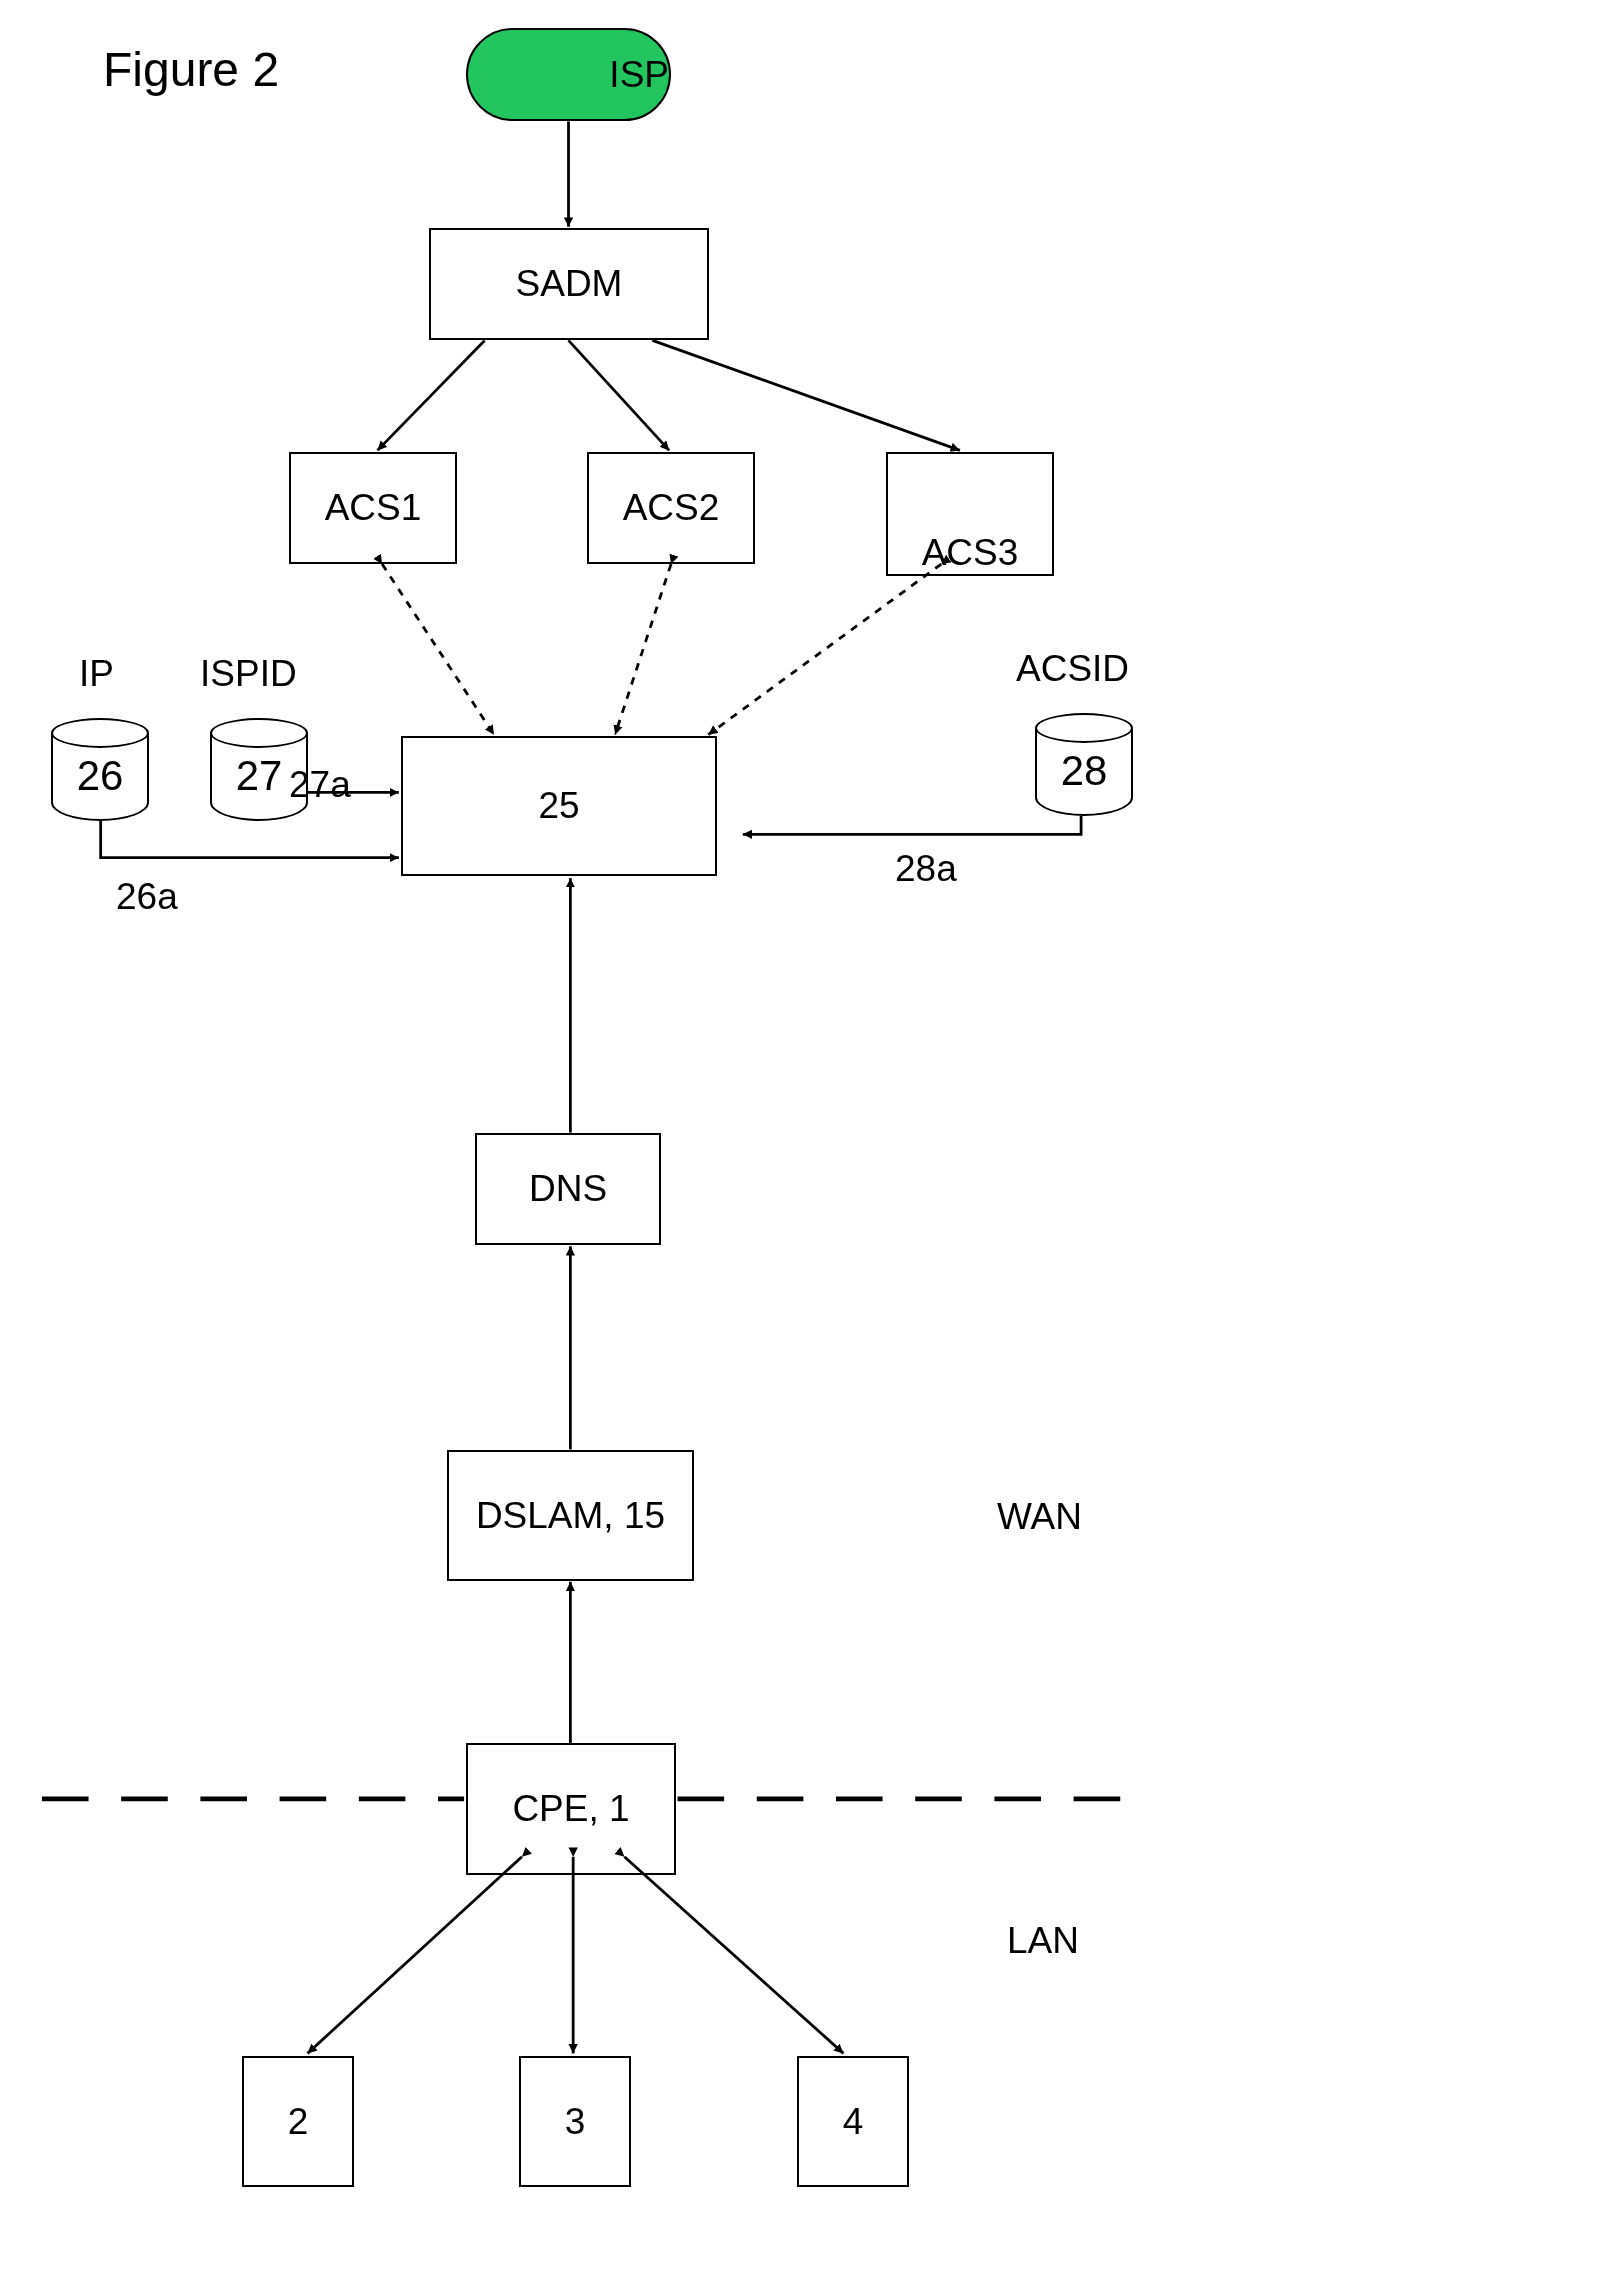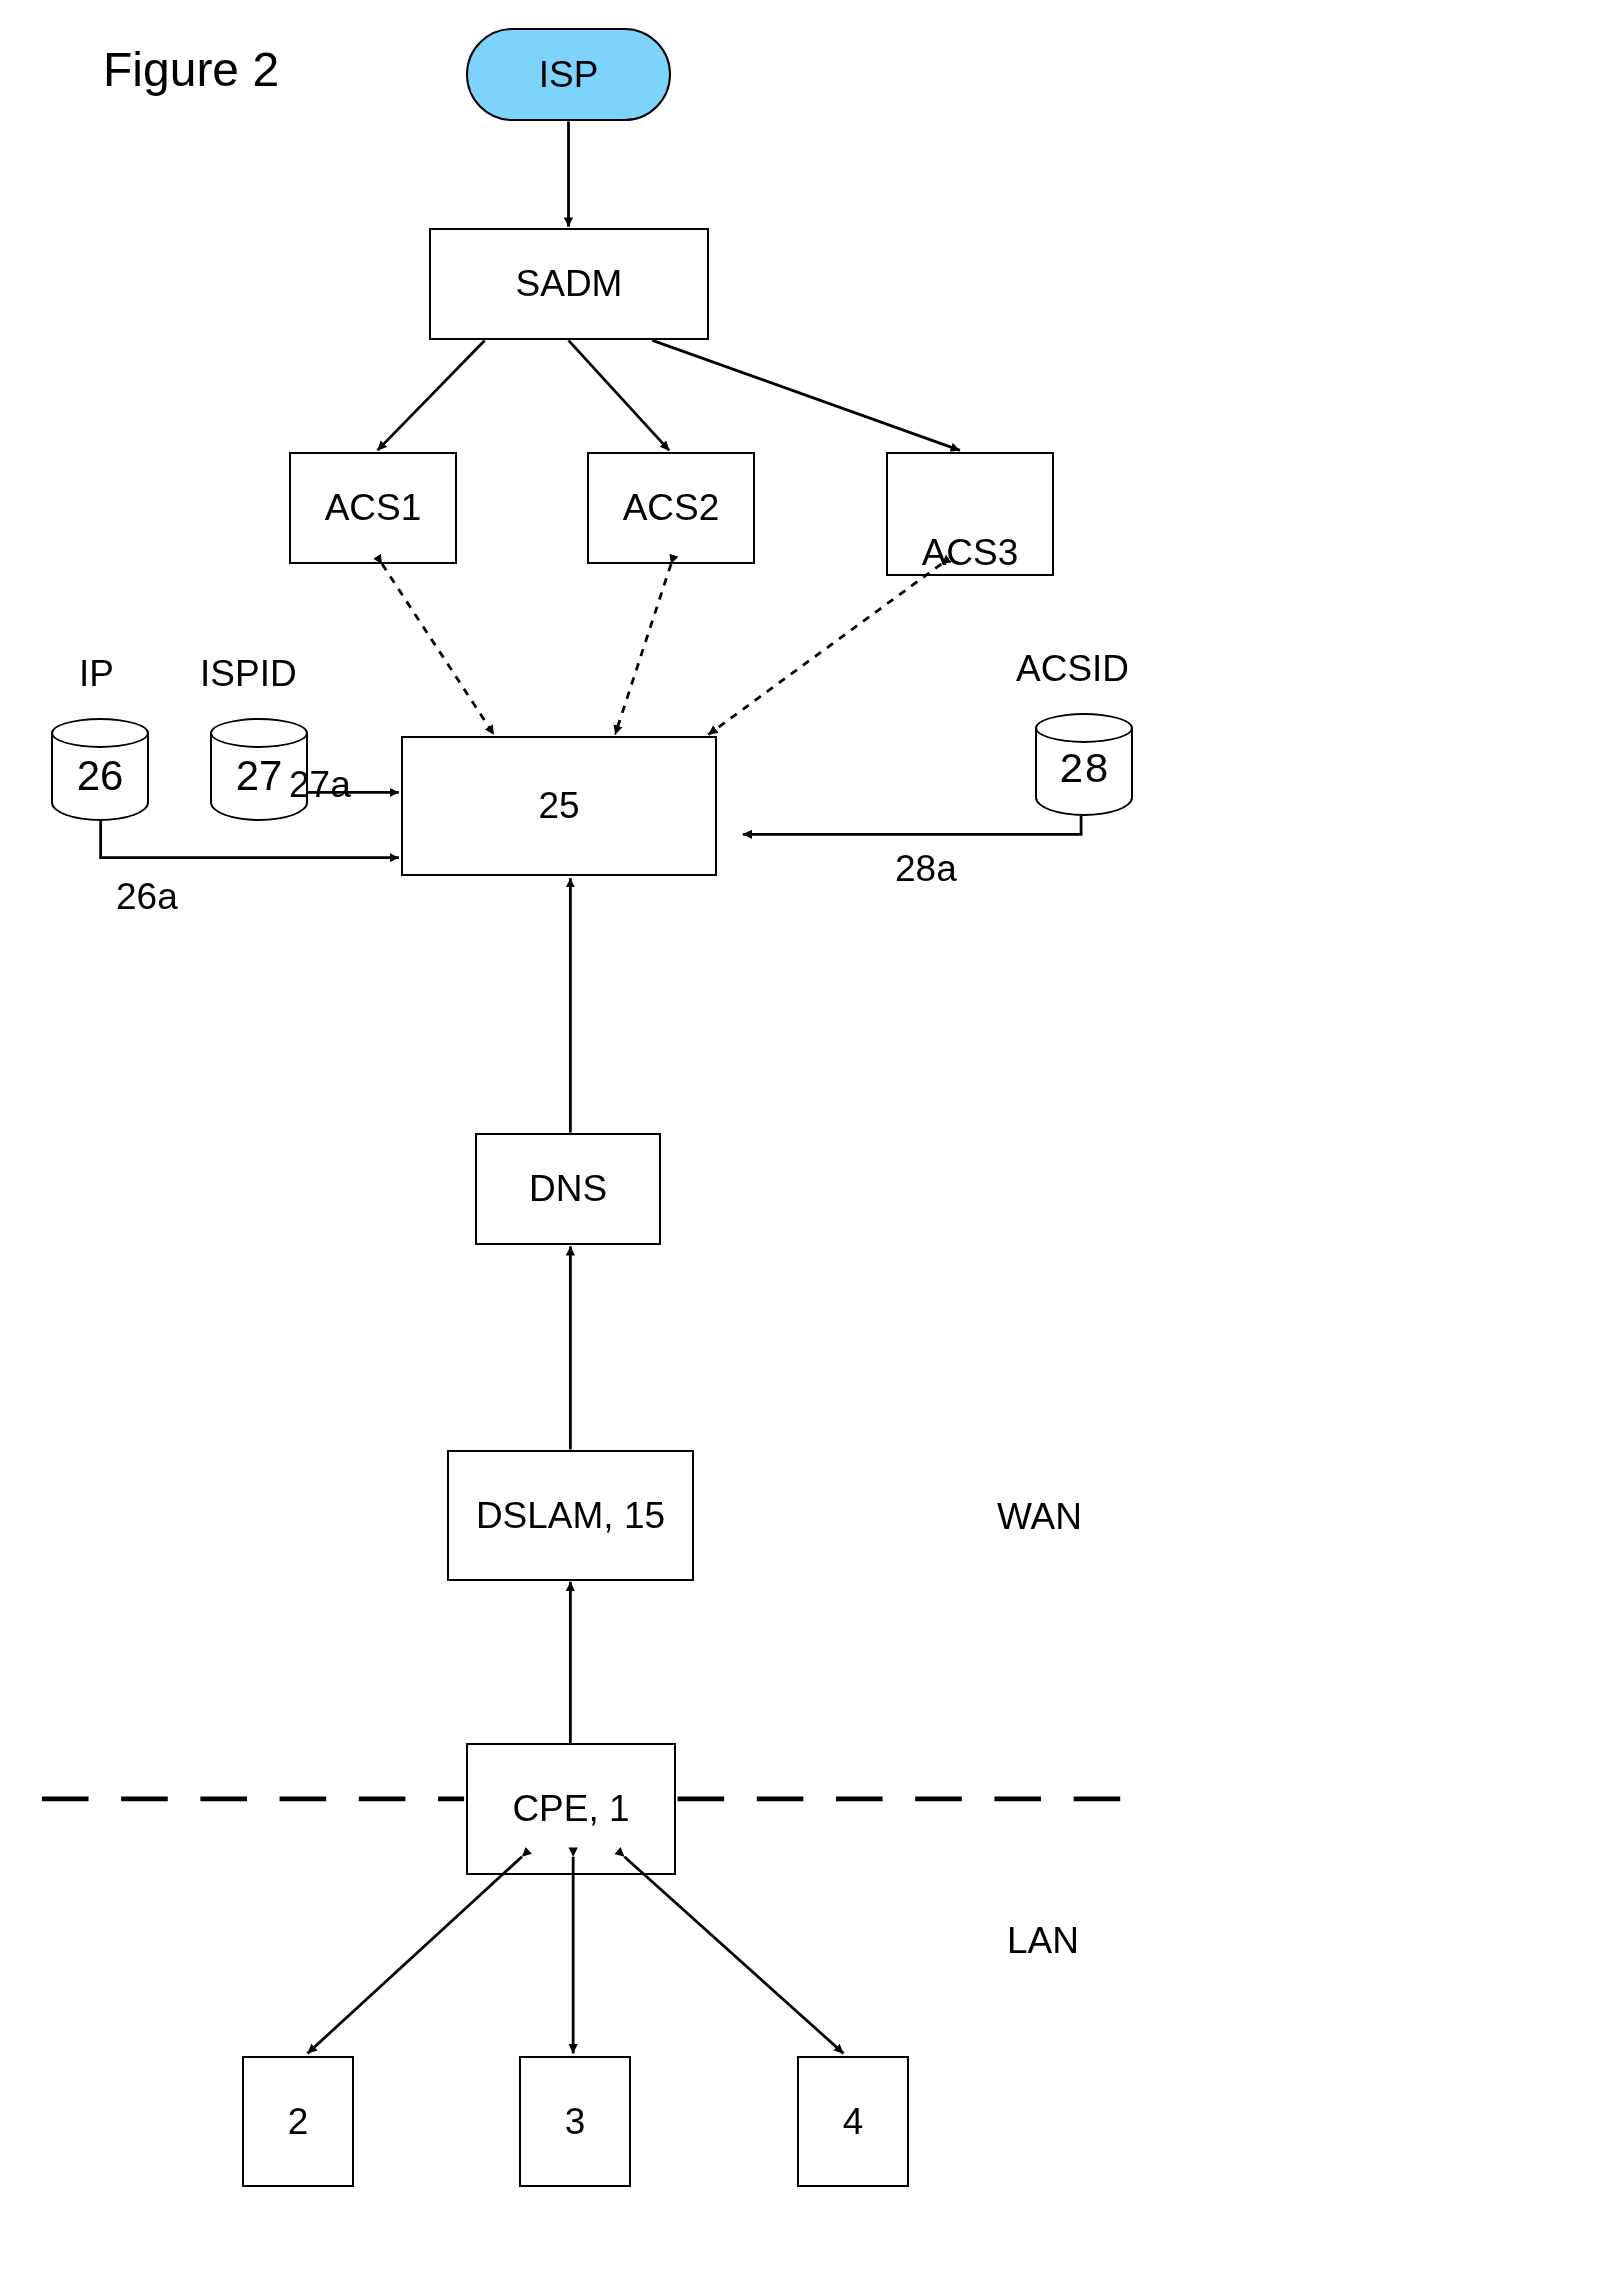--- a/index.html
+++ b/index.html
@@ -20,24 +20,24 @@
     display: flex;
     align-items: center;
     justify-content: center;
     font-size: 37px;
     box-sizing: border-box;
   }
   .oval {
     position: absolute;
     border: 2.8px solid #000;
     border-radius: 931px;
-    background: #7dd3fc;
+    background: #22c55e;
     display: flex;
     align-items: center;
-    justify-content: center;
+    justify-content: flex-end;
     font-size: 37px;
     box-sizing: border-box;
   }
   .cyl-wrap {
     position: absolute;
   }
   .cyl-body {
     position: absolute;
     left: 0; right: 0; bottom: 0;
     border: 2.8px solid #000;
@@ -113,21 +113,21 @@
   <div class="label" style="left:79px; top:653px;">IP</div>
 
   <div class="cyl-wrap" style="left:210px; top:718px; width:98px; height:103px;">
     <div class="cyl-body" style="top:15px;">
       <span>27</span>
     </div>
     <div class="cyl-top" style="height:30px;"></div>
   </div>
   <div class="label" style="left:200px; top:653px;">ISPID</div>
 
-  <div class="cyl-wrap" style="left:1035px; top:713px; width:98px; height:103px;font-family:Liberation Mono, monospace;">
+  <div class="cyl-wrap" style="left:1035px; top:713px; width:98px; height:103px;">
     <div class="cyl-body" style="top:15px;">
       <span>28</span>
     </div>
     <div class="cyl-top" style="height:30px;"></div>
   </div>
   <div class="label" style="left:1016px; top:648px;">ACSID</div>
 
   <div class="label" style="left:289px; top:764px;">27a</div>
   <div class="label" style="left:116px; top:876px;">26a</div>
   <div class="label" style="left:895px; top:848px;">28a</div>

